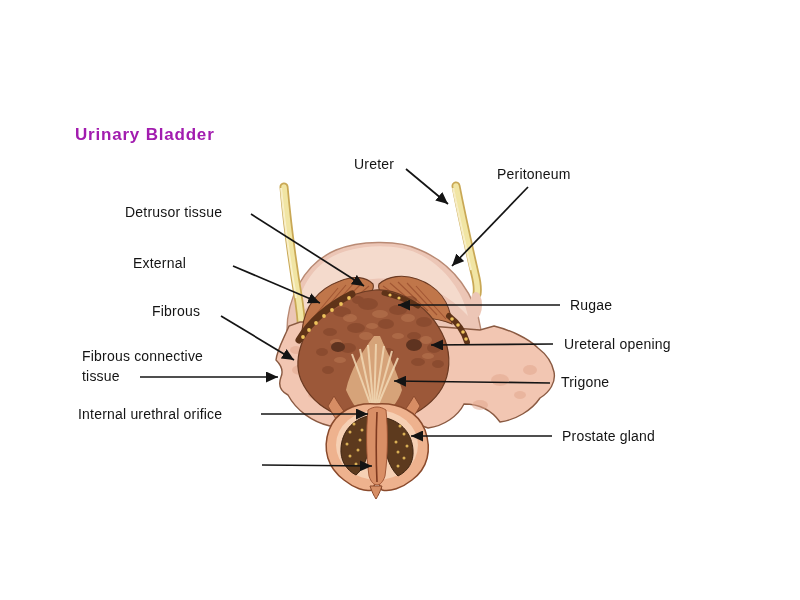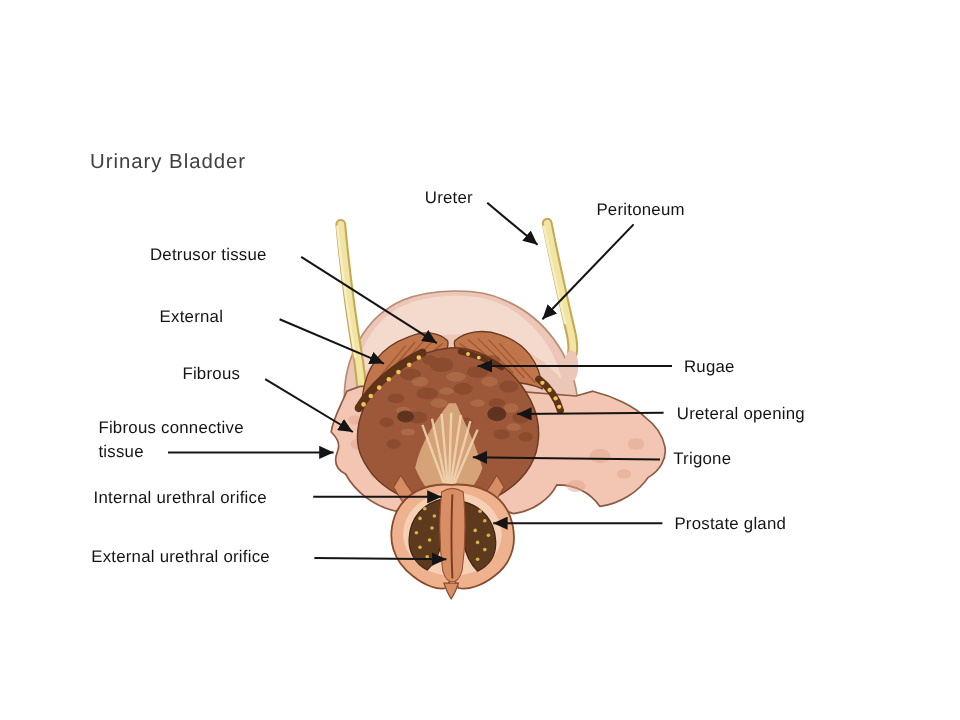--- a/index.html
+++ b/index.html
@@ -1,20 +1,20 @@
 <!DOCTYPE html>
 <html><head>
 <meta charset="utf-8">
 <style>
   html,body{margin:0;padding:0;background:#ffffff;}
   .page{position:relative;width:800px;height:600px;background:#ffffff;overflow:hidden;
         font-family:"Liberation Sans",sans-serif;}
   .art{position:absolute;left:0;top:0;width:800px;height:600px;}
-  .title{position:absolute;left:75px;top:125px;font-size:17px;font-weight:normal;
-         letter-spacing:.8px;color:#404040;}
+  .title{position:absolute;left:75px;top:125px;font-size:17px;font-weight:bold;
+         letter-spacing:.8px;color:#a21caf;}
   .lbl{position:absolute;font-size:14px;color:#141414;white-space:nowrap;letter-spacing:.2px;}
   .lbl.wrap{white-space:normal;width:150px;line-height:20px;}
   .l-ureter{left:354px;top:156px;}
   .l-peritoneum{left:497px;top:166px;}
   .l-detrusor{left:125px;top:204px;}
   .l-submucosa{left:133px;top:255px;}
   .l-mucosa{left:152px;top:303px;}
   .l-fibrous{left:82px;top:346px;}
   .l-internal{left:78px;top:406px;}
   .l-external{left:76px;top:455px;}
@@ -246,19 +246,18 @@
 
   <div class="title">Urinary Bladder</div>
 
   <div class="lbl l-ureter">Ureter</div>
   <div class="lbl l-peritoneum">Peritoneum</div>
   <div class="lbl l-detrusor">Detrusor tissue</div>
   <div class="lbl l-submucosa">External</div>
   <div class="lbl l-mucosa">Fibrous</div>
   <div class="lbl l-internal">Internal urethral orifice</div>
   <div class="lbl wrap l-fibrous">Fibrous connective tissue</div>
-  <div class="lbl l-external">External urethral orifice</div>
   <div class="lbl l-rugae">Rugae</div>
   <div class="lbl l-uopening">Ureteral opening</div>
   <div class="lbl l-trigone">Trigone</div>
   <div class="lbl l-prostate">Prostate gland</div>
 
 </div>
 
 </body></html>

